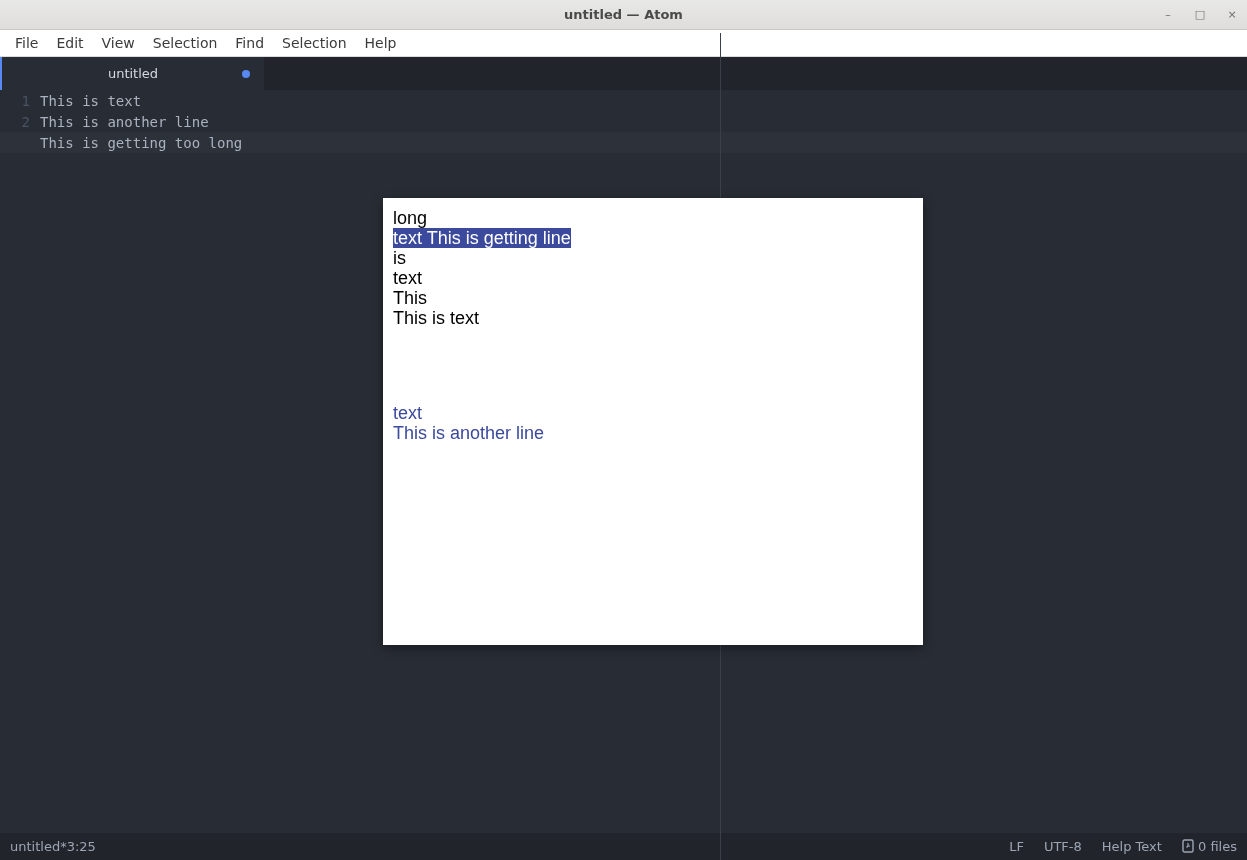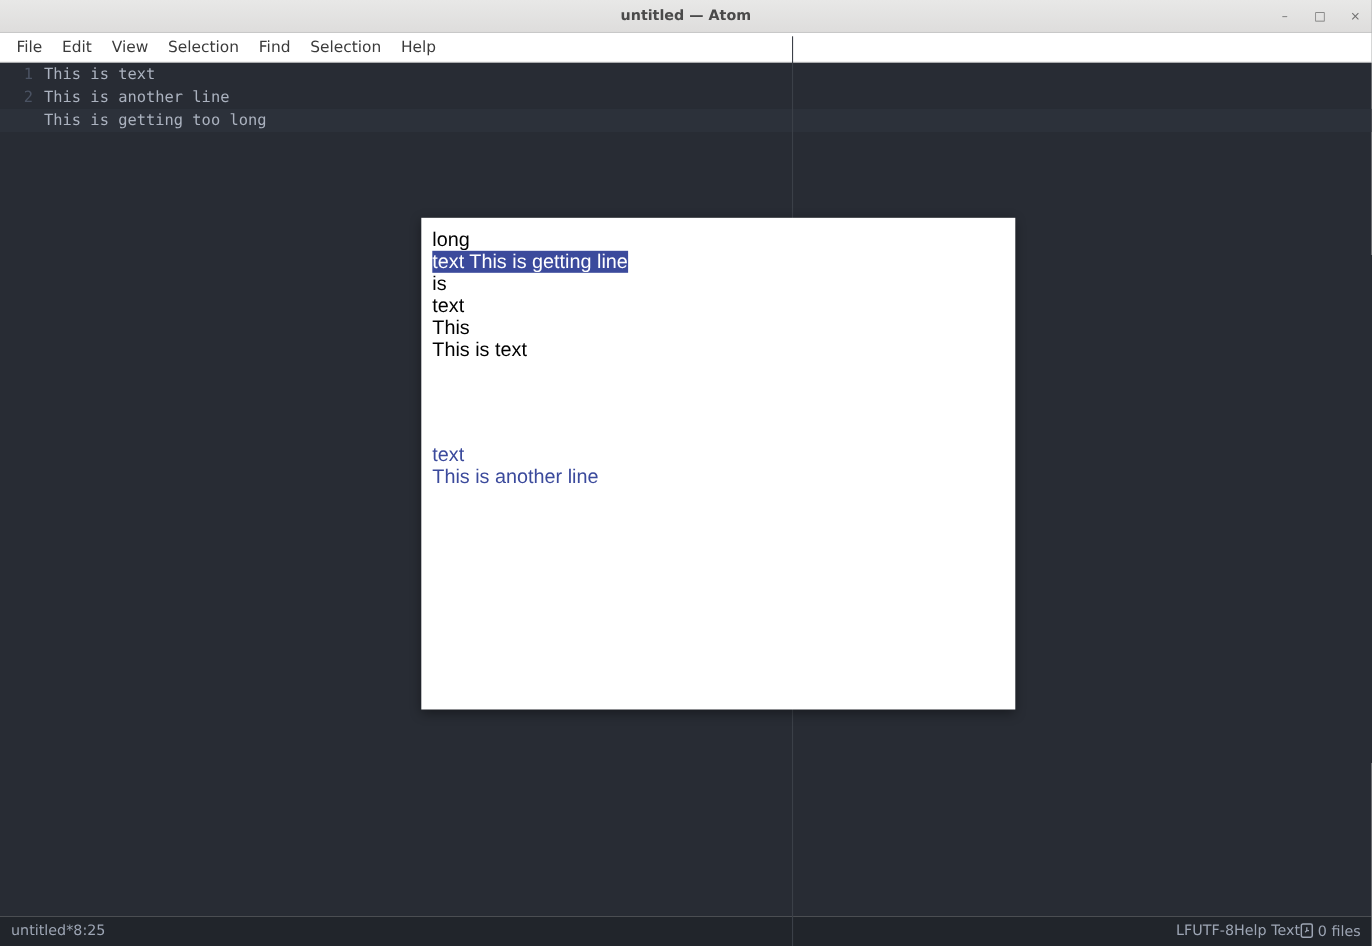--- a/index.html
+++ b/index.html
@@ -93,21 +93,21 @@
 }
 .statusbar {
   height: 27px;
   background: #21252b;
   color: #9da5b4;
   font-size: 13px;
   display: flex; align-items: center;
   padding: 0 10px;
 }
 .status-left { display: flex; }
-.status-right { margin-left: auto; display: flex; align-items: flex-start; }
+.status-right { margin-left: auto; display: flex; gap: 20px; align-items: flex-end; }
 .git-icon svg { vertical-align: -2px; }
 
 
 .overlay {
   position: absolute;
   left: 383px; top: 198px;
   width: 540px; height: 447px;
   background: #ffffff;
   box-shadow: 0 3px 10px rgba(0,0,0,.4);
   font-family: Arial, Helvetica, sans-serif;
@@ -136,40 +136,46 @@
   <div class="menu-item">File</div>
   <div class="menu-item">Edit</div>
   <div class="menu-item">View</div>
   <div class="menu-item">Selection</div>
   <div class="menu-item">Find</div>
   <div class="menu-item">Selection</div>
   <div class="menu-item">Help</div>
 </div>
 
 <div class="workspace">
+  <div class="tabbar">
+    <div class="tab">
+      <span>untitled</span>
+      <span class="tab-dot"></span>
+    </div>
+  </div>
   <div class="editor">
     <div class="gutter">
       <div class="ln">1</div>
       <div class="ln">2</div>
       <div class="ln active">3</div>
     </div>
     <div class="code">
       <div class="cursor-bg-line" style="top:42px"></div>
       <div class="line"><span class="line-content">This is text</span></div>
       <div class="line"><span class="line-content">This is another line</span></div>
       <div class="line"><span class="line-content">This is getting too long</span></div>
     </div>
   </div>
   <div class="wrap-guide"></div>
 </div>
 
 <div class="statusbar">
   <div class="status-left">
     <span>untitled*</span>
-    <span>8:25</span>
+    <span>3:25</span>
   </div>
   <div class="status-right">
     <span>LF</span>
     <span>UTF-8</span>
     <span>Help Text</span>
     <span>
       <span class="git-icon"><svg width="12" height="14" viewBox="0 0 12 14" fill="none">
             <rect x="1" y="1" width="10" height="12" rx="1.5" stroke="#9da5b4" stroke-width="1.4"></rect>
             <path d="M6 4v3m0 0h2m-2 0-1.5 1.5" stroke="#9da5b4" stroke-width="1.2"></path>
           </svg></span>

